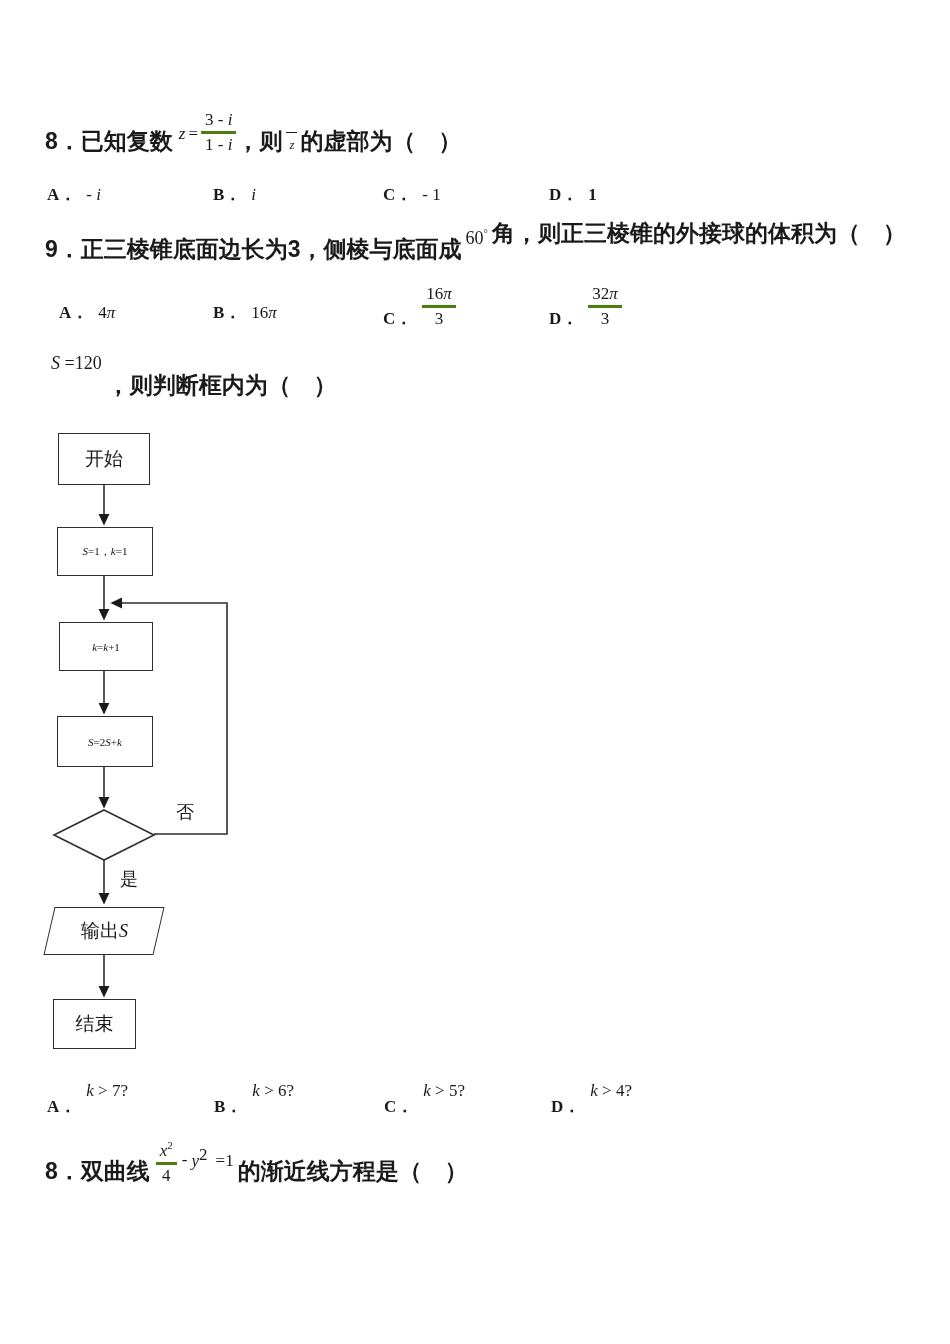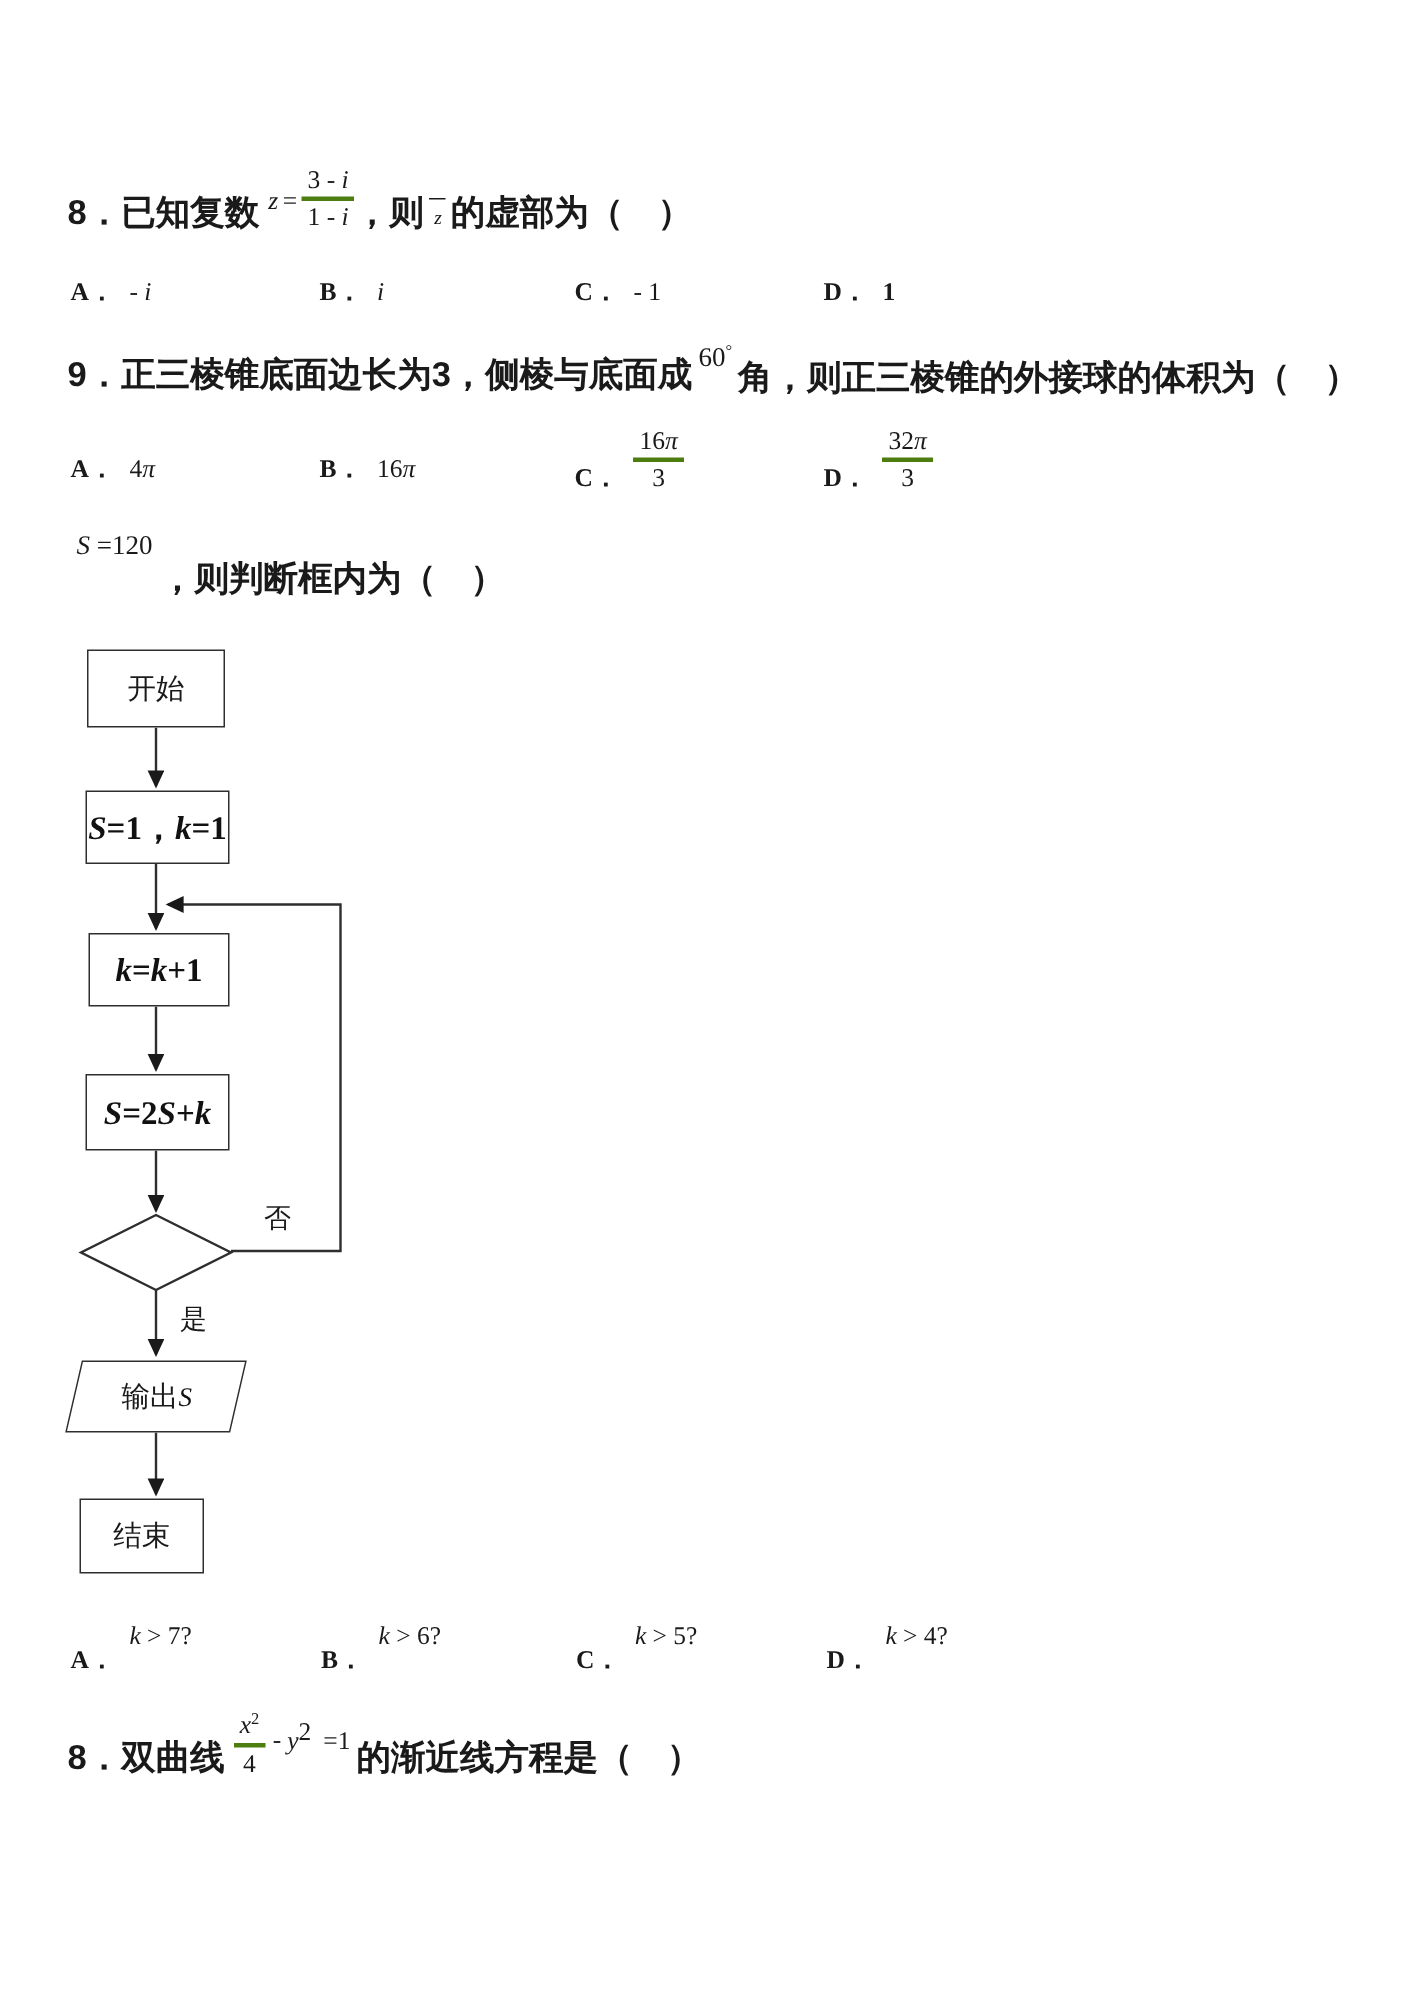--- a/index.html
+++ b/index.html
@@ -20,21 +20,21 @@
   
   .optrow { position:absolute; }
   .opt { position:absolute; bottom:0; white-space:nowrap; }
   .olabel { font-family:"Liberation Serif",serif; font-weight:700; font-size:17px; margin-right:10px; }
   .oval { font-family:"Liberation Serif",serif; font-size:17px; }
 
   
   .flow-svg { position:absolute; left:0; top:0; pointer-events:none; }
   .fbox { position:absolute; border:1.6px solid #2e2e2e; background:#fff; display:flex; align-items:center; justify-content:center; }
   .fcn { font-size:19px; font-weight:400; color:#1a1a1a; }
-  .fmath { font-family:"Liberation Serif",serif; font-weight:700; font-size:22px; color:#111; }
+  .fmath { font-family:"Liberation Serif",serif; font-weight:400; font-size:11px; color:#111; }
   .fmath i { font-style:italic; }
   .fpara { position:absolute; border:1.6px solid #2e2e2e; background:#fff; display:flex; align-items:center; justify-content:center; transform:skewX(-13deg); }
   .fpara .inner { transform:skewX(13deg); }
   .flabel { position:absolute; font-size:18px; color:#1a1a1a; }
   .zbar { font-family:"Liberation Serif",serif; font-style:italic; font-size:13px; border-top:1.3px solid #1a1a1a; padding:5px 3px 0; line-height:14px; }
 </style>
 </head>
 <body>
 
 <div class="page">
@@ -56,25 +56,25 @@
   <div class="optrow" style="left:47px; top:178px; width:620px; height:28px;">
     <span class="opt" style="left:0;"><span class="olabel">A．</span><span class="oval">- </span><span class="oval mi">i</span></span>
     <span class="opt" style="left:166px;"><span class="olabel">B．</span><span class="oval mi">i</span></span>
     <span class="opt" style="left:336px;"><span class="olabel">C．</span><span class="oval">- 1</span></span>
     <span class="opt" style="left:502px;"><span class="olabel">D．</span><span class="oval" style="font-weight:700;">1</span></span>
   </div>
 
   <div class="qline" style="left:45px; top:222px; height:40px;">
     <span class="cn" style="margin-bottom:2px;">9．正三棱锥底面边长为3，侧棱与底面成</span>
     <span class="mt" style="margin:0 4px 14px 4px; font-size:18px;text-align:right;"><span>60</span><sup>°</sup></span>
-    <span class="cn" style="margin-bottom:0;">角，则正三棱锥的外接球的体积为（　）</span>
+    <span class="cn" style="margin-bottom:18px;">角，则正三棱锥的外接球的体积为（　）</span>
   </div>
 
   <div class="optrow" style="left:47px; top:276px; width:620px; height:54px;">
-    <span class="opt" style="left:0; bottom:6px;"><span class="olabel">A．</span><span class="oval">4</span><span class="oval mi">π</span></span>
+    <span class="opt" style="left:12px; bottom:6px;"><span class="olabel">A．</span><span class="oval">4</span><span class="oval mi">π</span></span>
     <span class="opt" style="left:166px; bottom:6px;"><span class="olabel">B．</span><span class="oval">16</span><span class="oval mi">π</span></span>
     <span class="opt" style="left:336px;"><span class="olabel">C．</span><span class="frac"><span class="num"><span class="mt">16</span><span class="mi">π</span></span><span class="den">3</span></span></span>
     <span class="opt" style="left:502px;"><span class="olabel">D．</span><span class="frac"><span class="num"><span class="mt">32</span><span class="mi">π</span></span><span class="den">3</span></span></span>
   </div>
 
   <div class="qline" style="left:45px; top:360px; height:38px;">
     <span class="mt" style="margin:0 5px 25px 6px; font-size:18px;"><span class="mi" style="font-size:18px;">S</span><span> =120</span></span>
     <span class="cn" style="margin-bottom:2px;">，则判断框内为（　）</span>
   </div>
 

